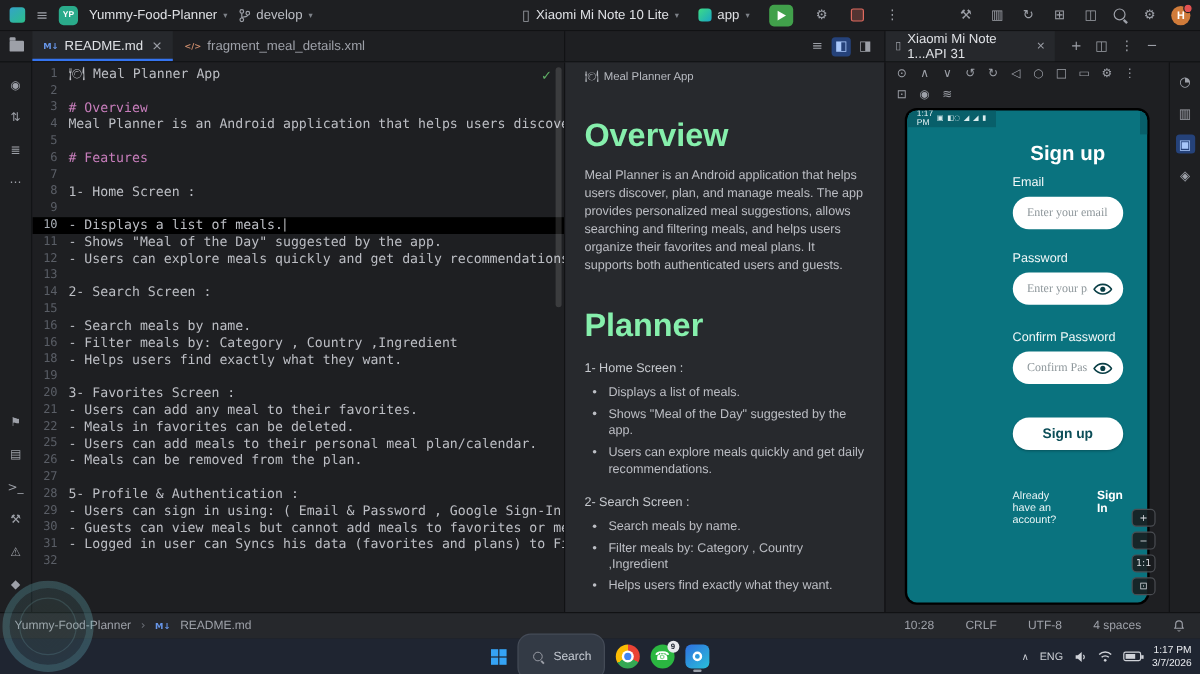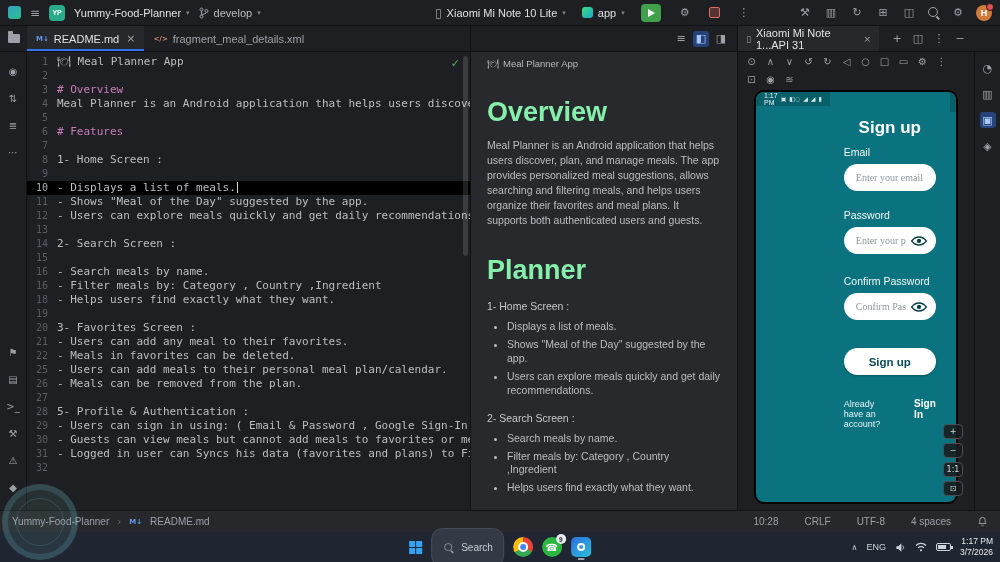--- a/index.html
+++ b/index.html
@@ -101,21 +101,21 @@
   .su-label.first{margin-top:8px}
   .su-label.confirm{margin-top:21px}
   .su-field{position:relative;width:100%}
   .su-input{width:100%;height:27px;border-radius:14px;border:none;outline:none;background:#fff;
     padding:0 12px;font-size:10px;color:#333;font-family:Liberation Serif, serif}
   .su-input.haseye{padding-right:30px}
   .su-input::placeholder{color:#8e979b}
   .eye{position:absolute;right:9px;top:50%;transform:translateY(-50%);display:flex}
   .su-btn{margin-top:28px;width:92px;height:27px;border-radius:14px;border:none;background:#fff;
     color:#0b4d57;font-weight:bold;font-size:11.5px;font-family:"Liberation Sans",sans-serif;box-shadow:0 1px 2px rgba(0,0,0,.25)}
-  .su-signin{margin-top:23px;color:#e8f4f5;font-size:9px;display:flex;align-items:baseline;gap:18px}
+  .su-signin{margin-top:33px;color:#e8f4f5;font-size:9px;display:flex;align-items:baseline;gap:18px}
   .su-signin b{font-size:10px;color:#fff}
   .p-nav{height:20px;background:#085f6a;display:flex;align-items:center;justify-content:space-evenly;padding:0 28px}
   .p-nav .tool-icon{width:auto;height:auto;color:#cfe9ec;font-size:10px}
   .zoom-ctrl{position:absolute;right:11px;bottom:14px;display:flex;flex-direction:column;gap:4px;z-index:5}
   .zoom-ctrl .tool-icon{width:20px;height:15px;background:rgba(25,27,30,.88);border:1px solid #4a4d52;
     border-radius:4px;font-size:8px;color:#d6d9de}
 
   
   #statusbar{position:absolute;top:510px;left:0;right:0;height:22px;background:#26282c;border-top:1px solid #111214;
     display:flex;justify-content:space-between;align-items:center;font-size:10px;color:#9da0a8;padding:0 12px}

